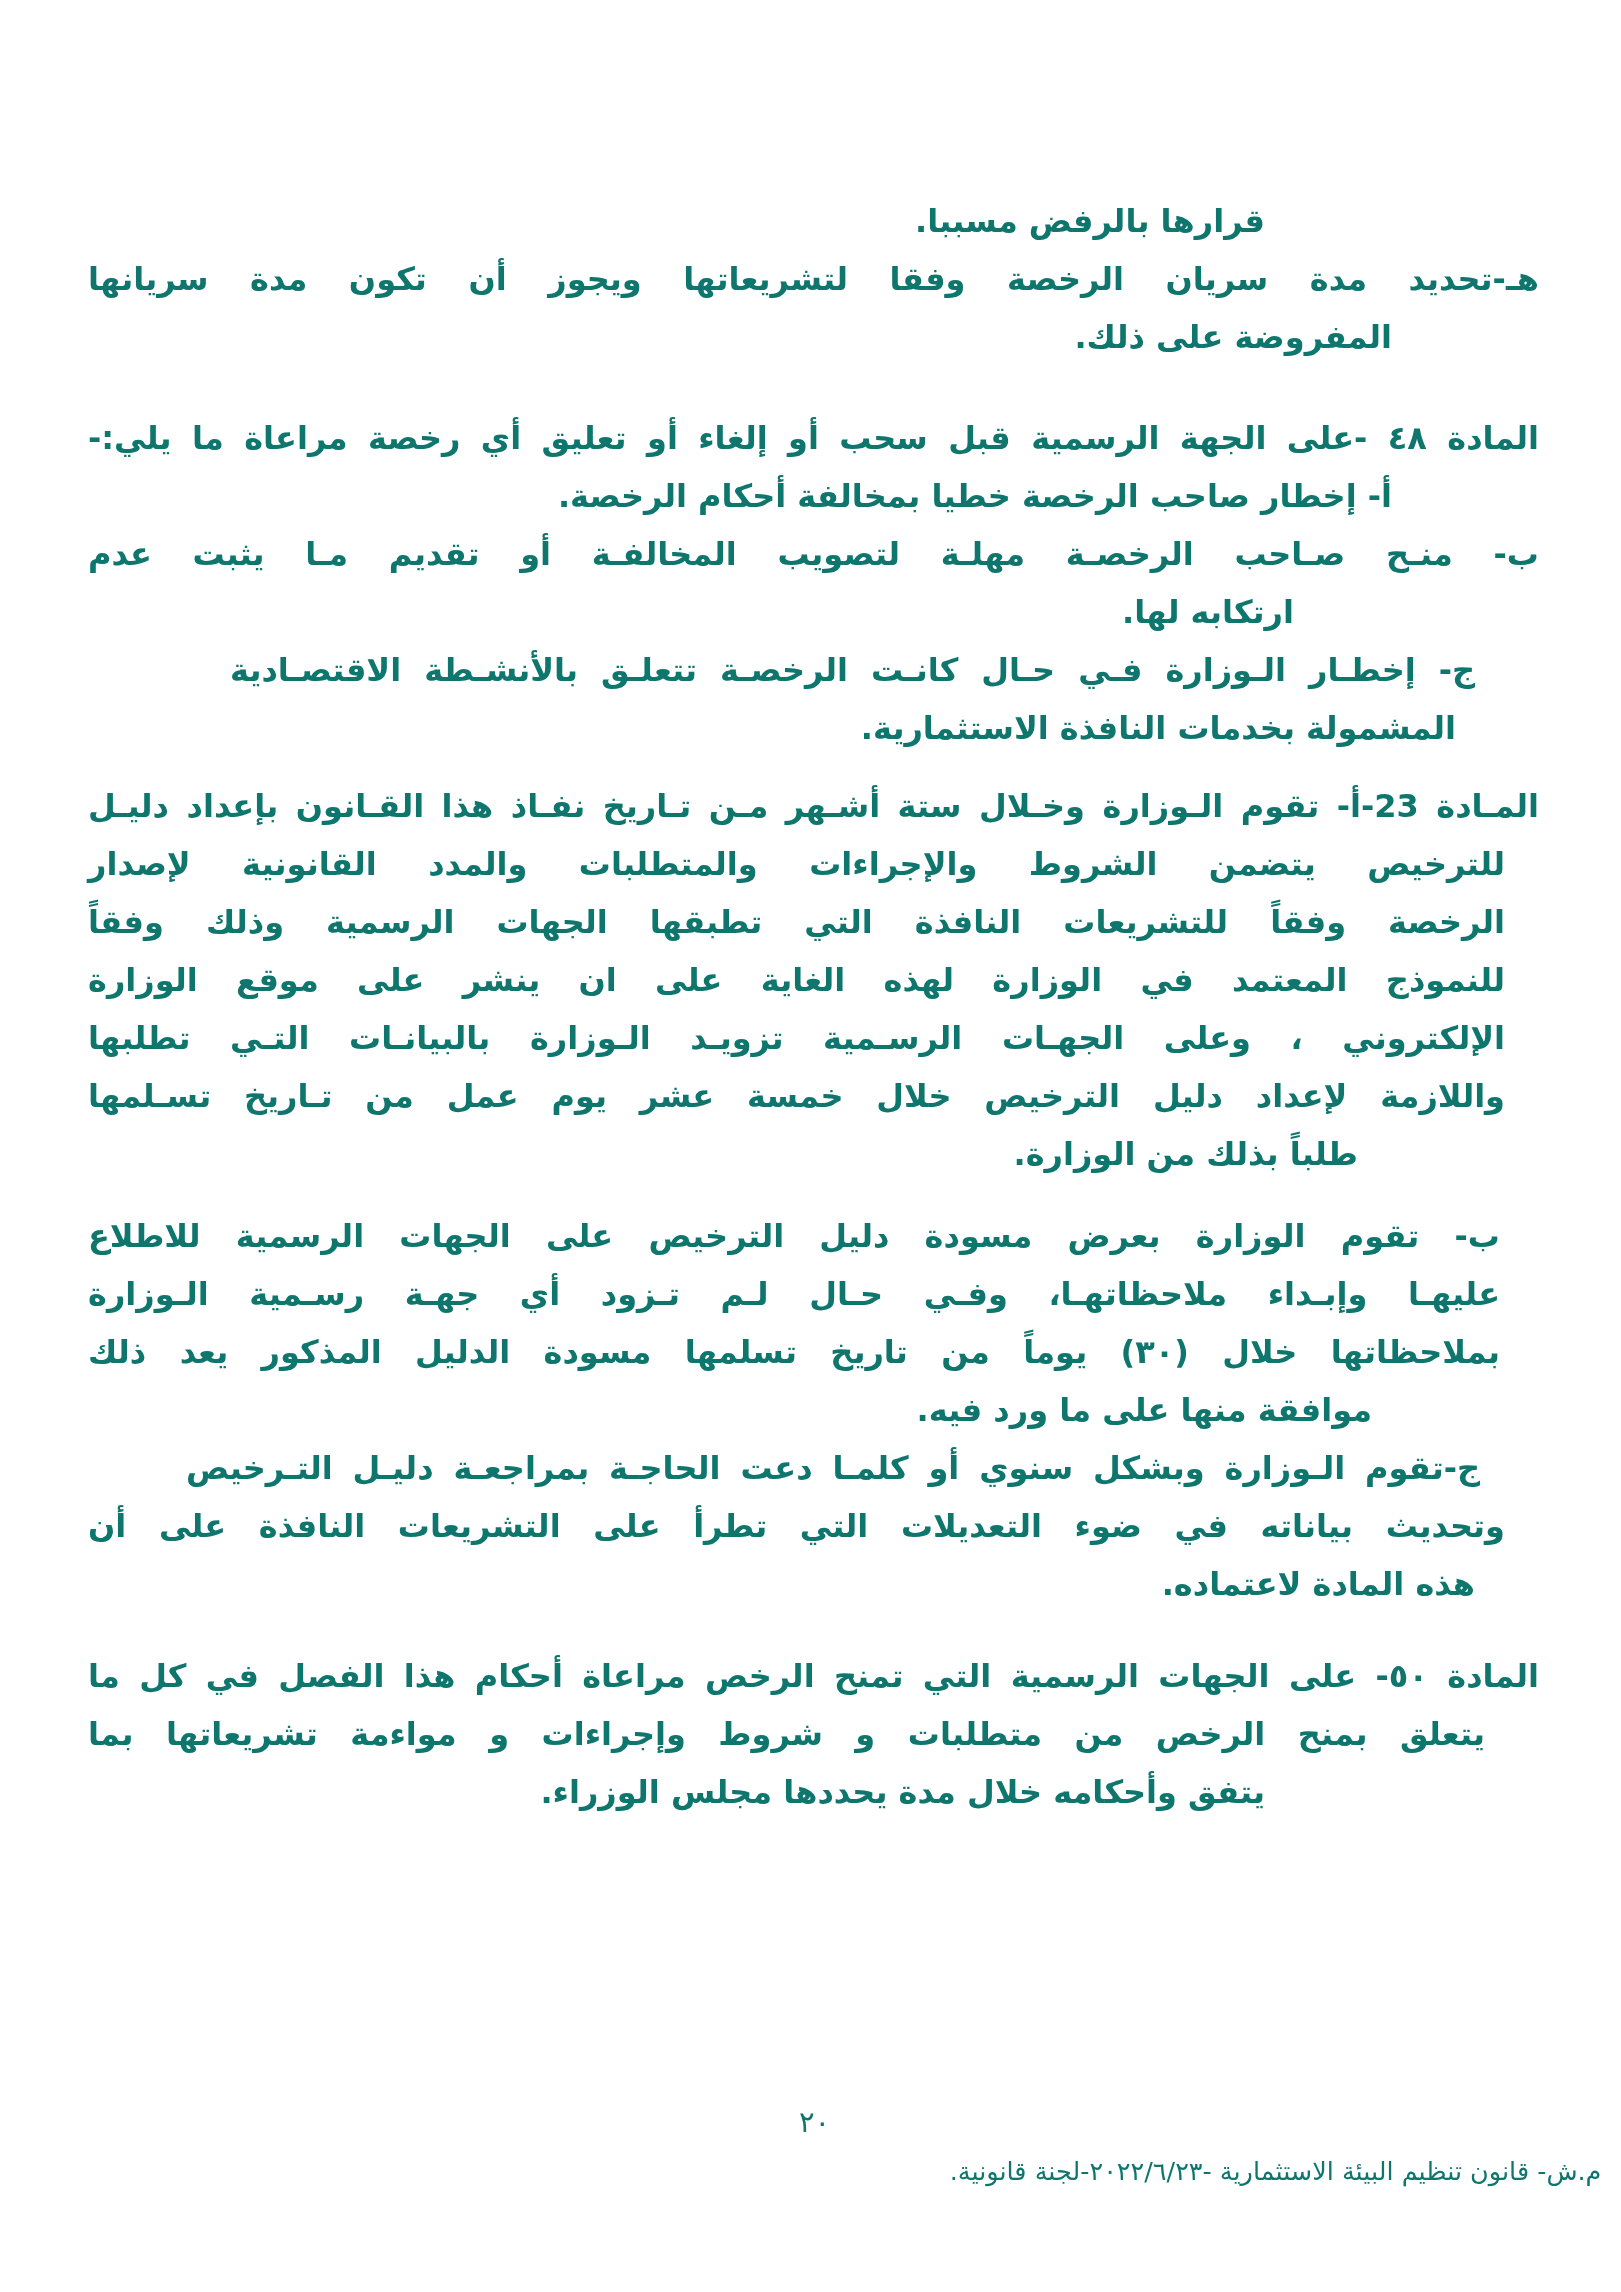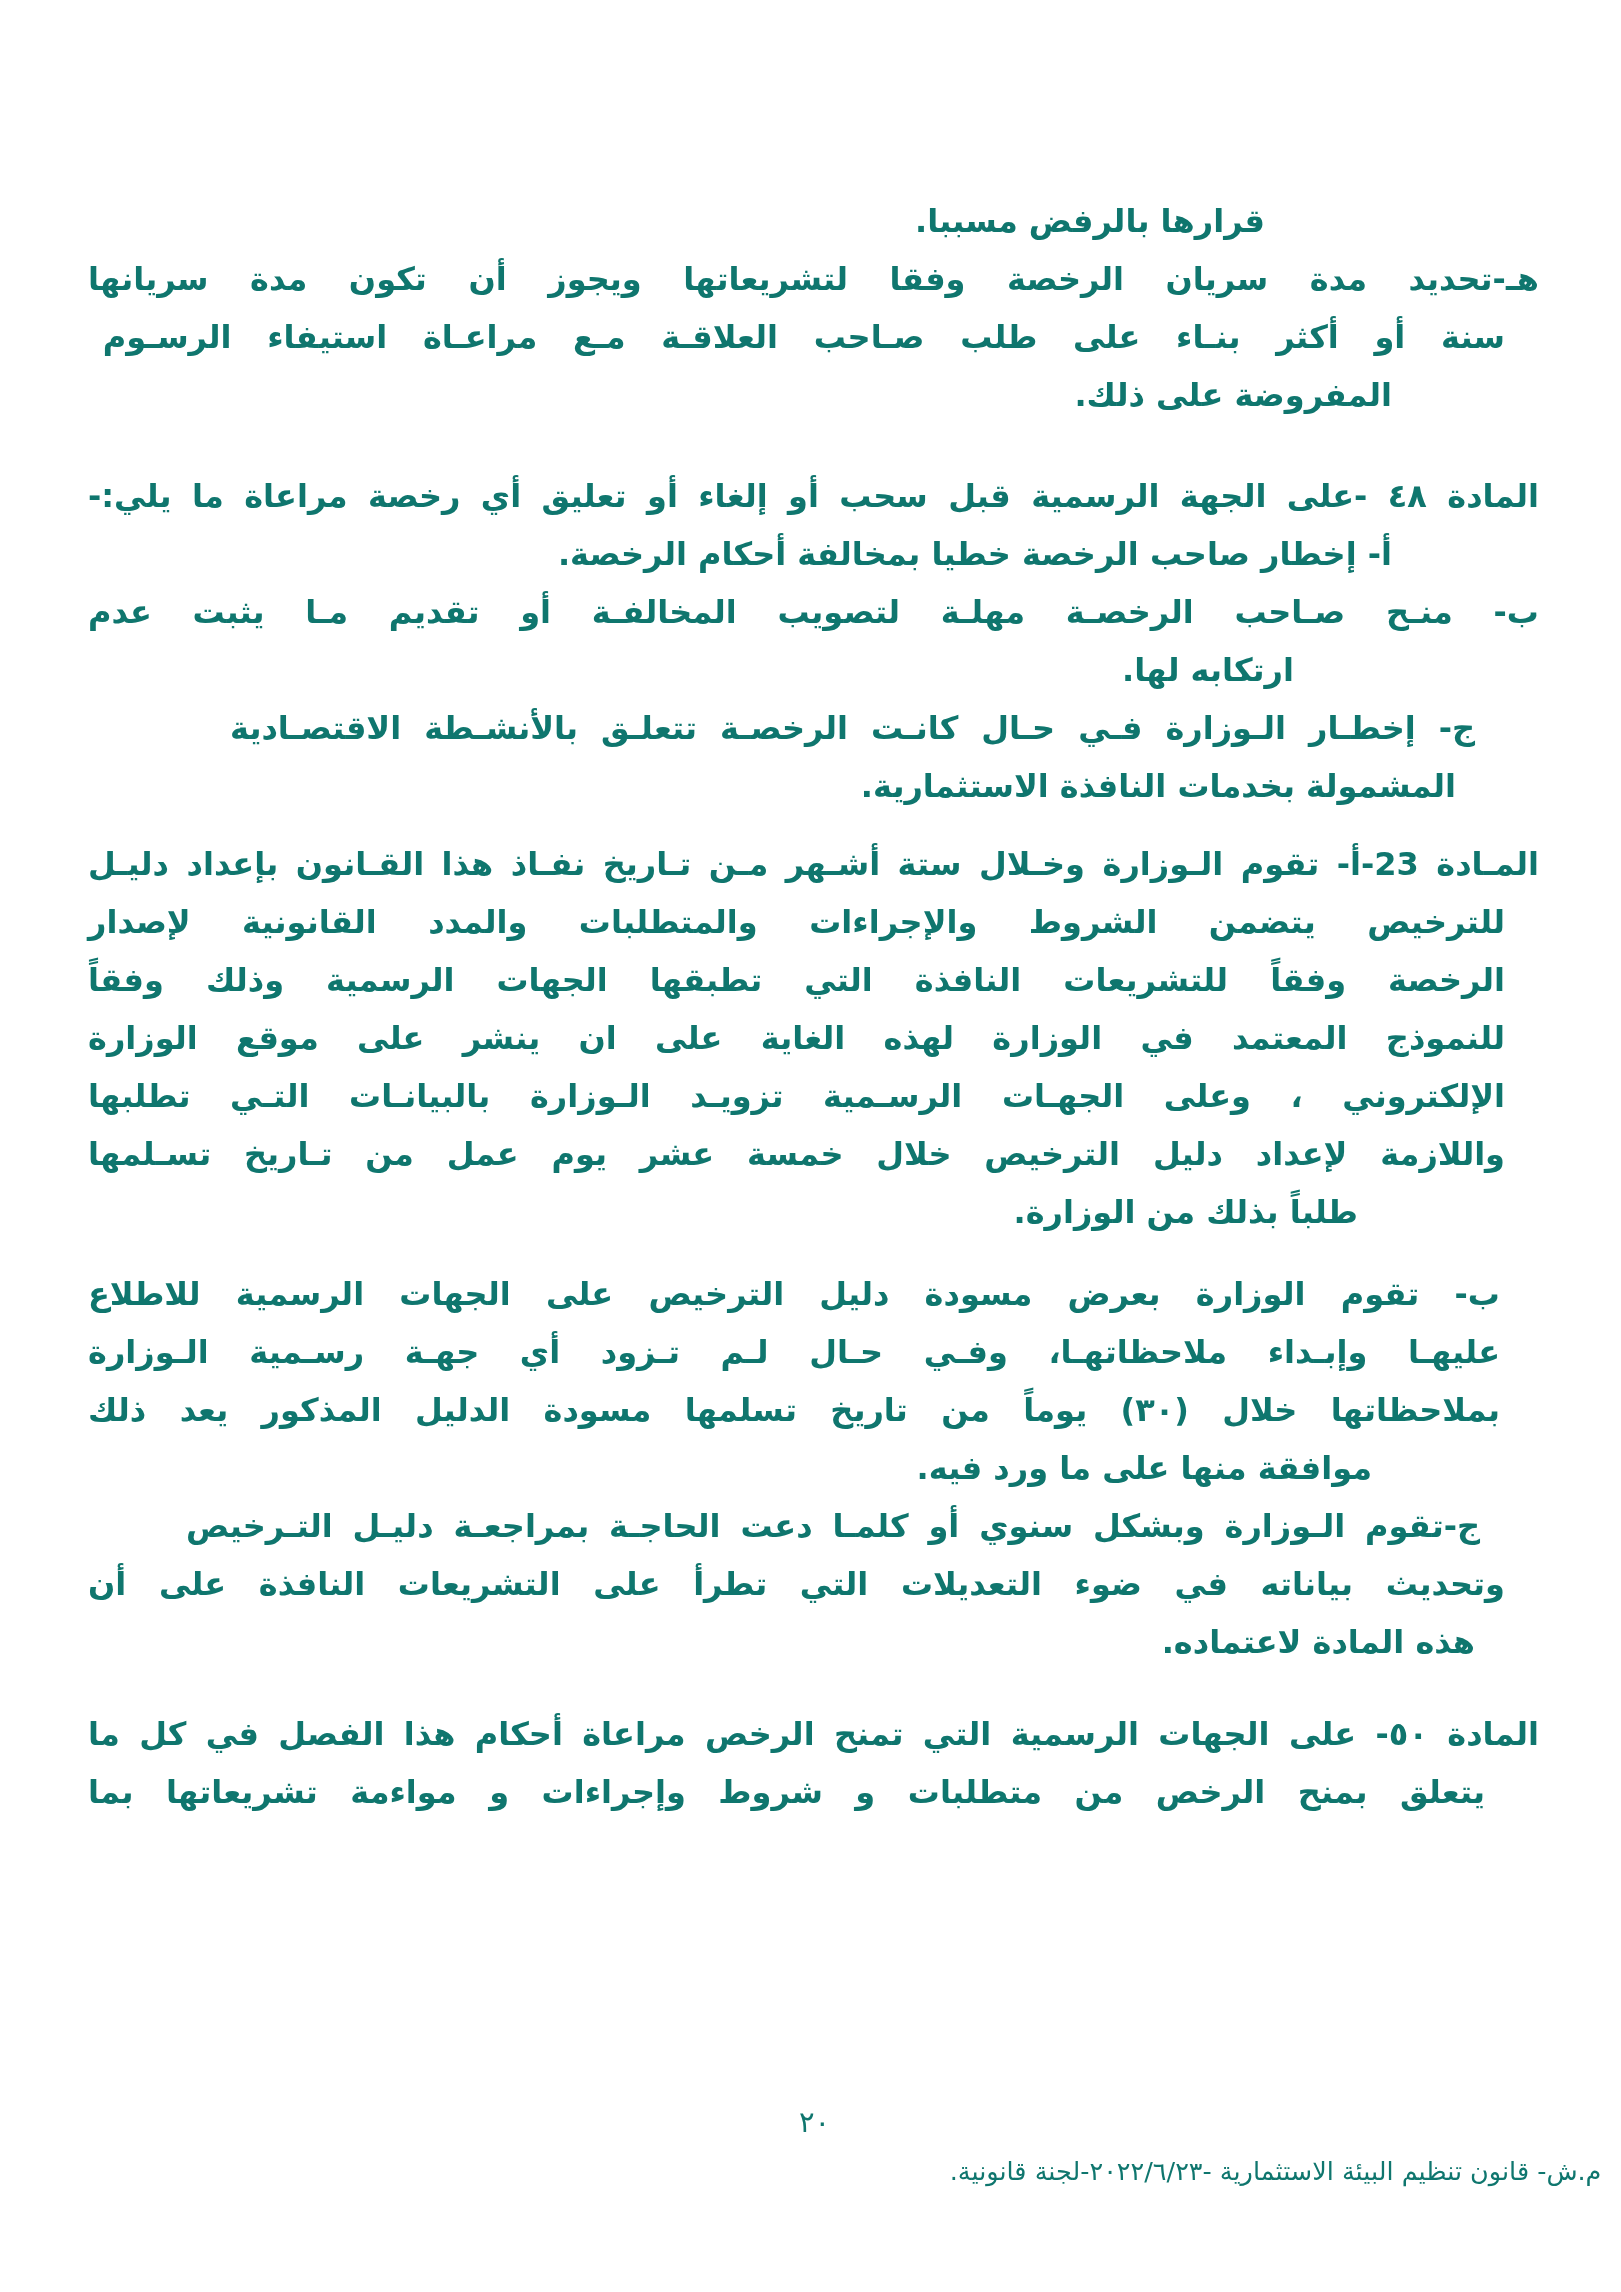--- a/index.html
+++ b/index.html
@@ -48,21 +48,20 @@
 </style>
 </head>
 <body>
 
 <div class="page">
   <div class="content">
 
     <div class="line alr ir280">قرارها بالرفض مسببا.</div>
 
     <div class="line jl">هـ-تحديد مدة سريان الرخصة وفقا لتشريعاتها ويجوز أن تكون مدة سريانها</div>
-    <div class="line jl ir35 il15">سنة أو أكثر بنـاء على طلب صـاحب العلاقـة مـع مراعـاة استيفاء الرسـوم</div>
     <div class="line alr ir150">المفروضة على ذلك.</div>
 
     <div class="line jl gap44">المادة ٤٨ -على الجهة الرسمية قبل سحب أو إلغاء أو تعليق أي رخصة مراعاة ما يلي:-</div>
 
     <div class="line alr ir150">أ- إخطار صاحب الرخصة خطيا بمخالفة أحكام الرخصة.</div>
 
     <div class="line jl">ب- منـح صـاحب الرخصـة مهلـة لتصويب المخالفـة أو تقديم مـا يثبت عدم</div>
     <div class="line alr ir250">ارتكابه لها.</div>
 
     <div class="line jl ir65 il145">ج- إخطـار الـوزارة فـي حـال كانـت الرخصـة تتعلـق بالأنشـطة الاقتصـادية</div>
@@ -80,20 +79,21 @@
     <div class="line jl ir40">عليهـا وإبـداء ملاحظاتهـا، وفـي حـال لـم تـزود أي جهـة رسـمية الـوزارة</div>
     <div class="line jl ir40">بملاحظاتها خلال (٣٠) يوماً من تاريخ تسلمها مسودة الدليل المذكور يعد ذلك</div>
     <div class="line alr ir170">موافقة منها على ما ورد فيه.</div>
 
     <div class="line jl ir60 il100">ج-تقوم الـوزارة وبشكل سنوي أو كلمـا دعت الحاجـة بمراجعـة دليـل التـرخيص</div>
     <div class="line jl ir35">وتحديث بياناته في ضوء التعديلات التي تطرأ على التشريعات النافذة على أن</div>
     <div class="line alr ir155">هذه المادة لاعتماده.</div>
 
     <div class="line jl gap35">المادة ٥٠- على الجهات الرسمية التي تمنح الرخص مراعاة أحكام هذا الفصل في كل ما</div>
     <div class="line jl ir55">يتعلق بمنح الرخص من متطلبات و شروط وإجراءات و مواءمة تشريعاتها بما</div>
+    <div class="line alr ir280">يتفق وأحكامه خلال مدة يحددها مجلس الوزراء.</div>
 
   </div>
 
   <div class="page-number">٢٠</div>
 
   <div class="footer-note">م.ش- قانون تنظيم البيئة الاستثمارية -٢٠٢٢/٦/٢٣-لجنة قانونية.</div>
 </div>
 
 
 </body></html>

